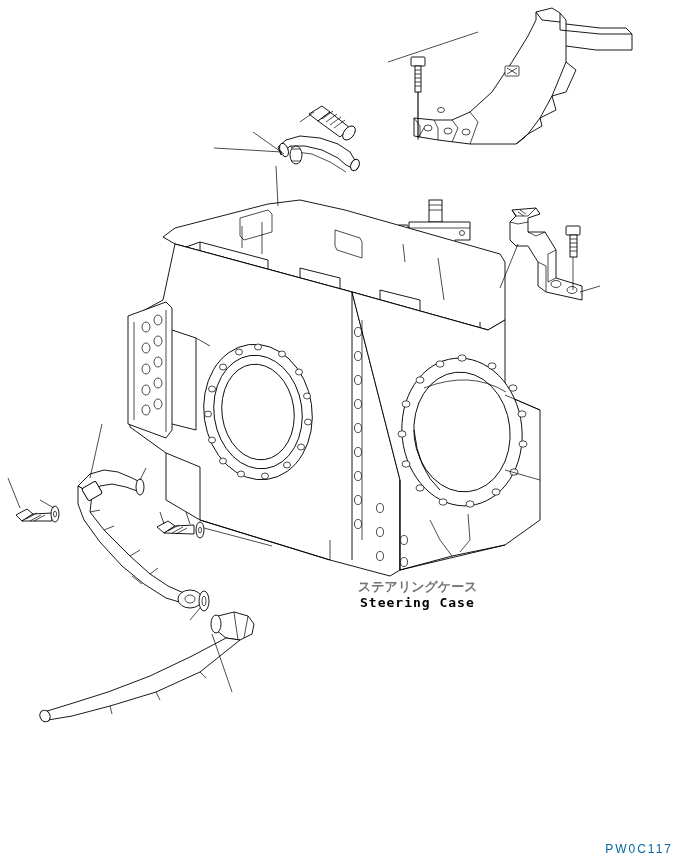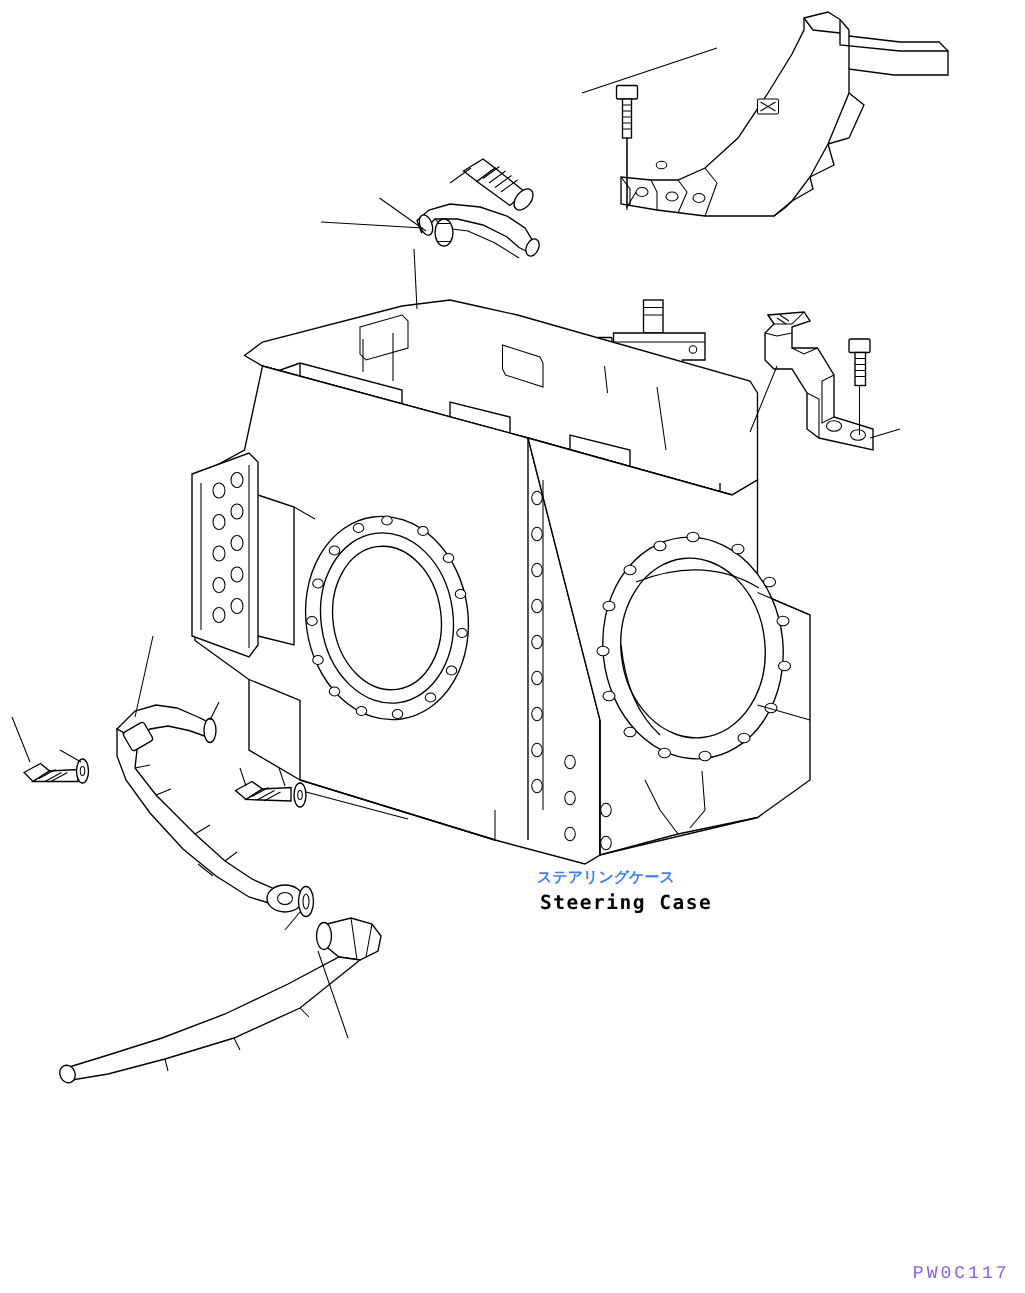--- a/index.html
+++ b/index.html
@@ -24,46 +24,46 @@
     position: absolute;
     left: 0; top: 0;
     width: 683px;
     height: 862px;
   }
   .label-jp {
     position: absolute;
     left: 358px;
     top: 578px;
     font-family: Liberation Mono, monospace;
-    font-size: 10px;
+    font-size: 13px;
     font-weight: bold;
     letter-spacing: 0px;
-    color: #3b82f6;
+    color: #737373;
     white-space: nowrap;
   }
   .label-en {
     position: absolute;
     left: 360px;
     top: 595px;
     font-family: "DejaVu Sans Mono", monospace;
     font-size: 13px;
     font-weight: bold;
     letter-spacing: 1px;
     color: #000;
     white-space: nowrap;
     text-align: right;
   }
   .drawing-code {
     position: absolute;
     right: 10px;
     bottom: 6px;
-    font-family: Liberation Mono, monospace;
+    font-family: Liberation Sans, sans-serif;
     font-size: 12px;
     letter-spacing: 2px;
-    color: #8b5cf6;
+    color: #0369a1;
     white-space: nowrap;
   }
   .ln { stroke: #000; stroke-width: 0.9; fill: none; }
   .ln-thin { stroke: #000; stroke-width: 0.7; fill: none; }
   .fill-w { fill: #ffffff; stroke: #000; stroke-width: 0.9; }
   .fill-w-thin { fill: #ffffff; stroke: #000; stroke-width: 0.7; }
 </style>
 </head>
 <body>
 

